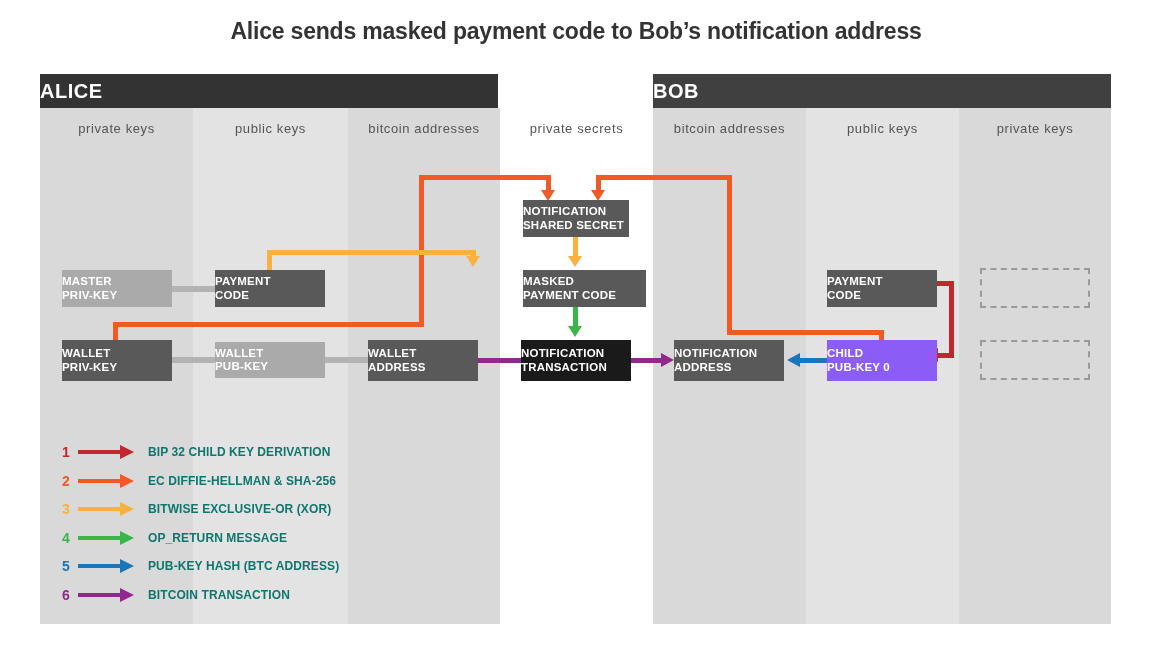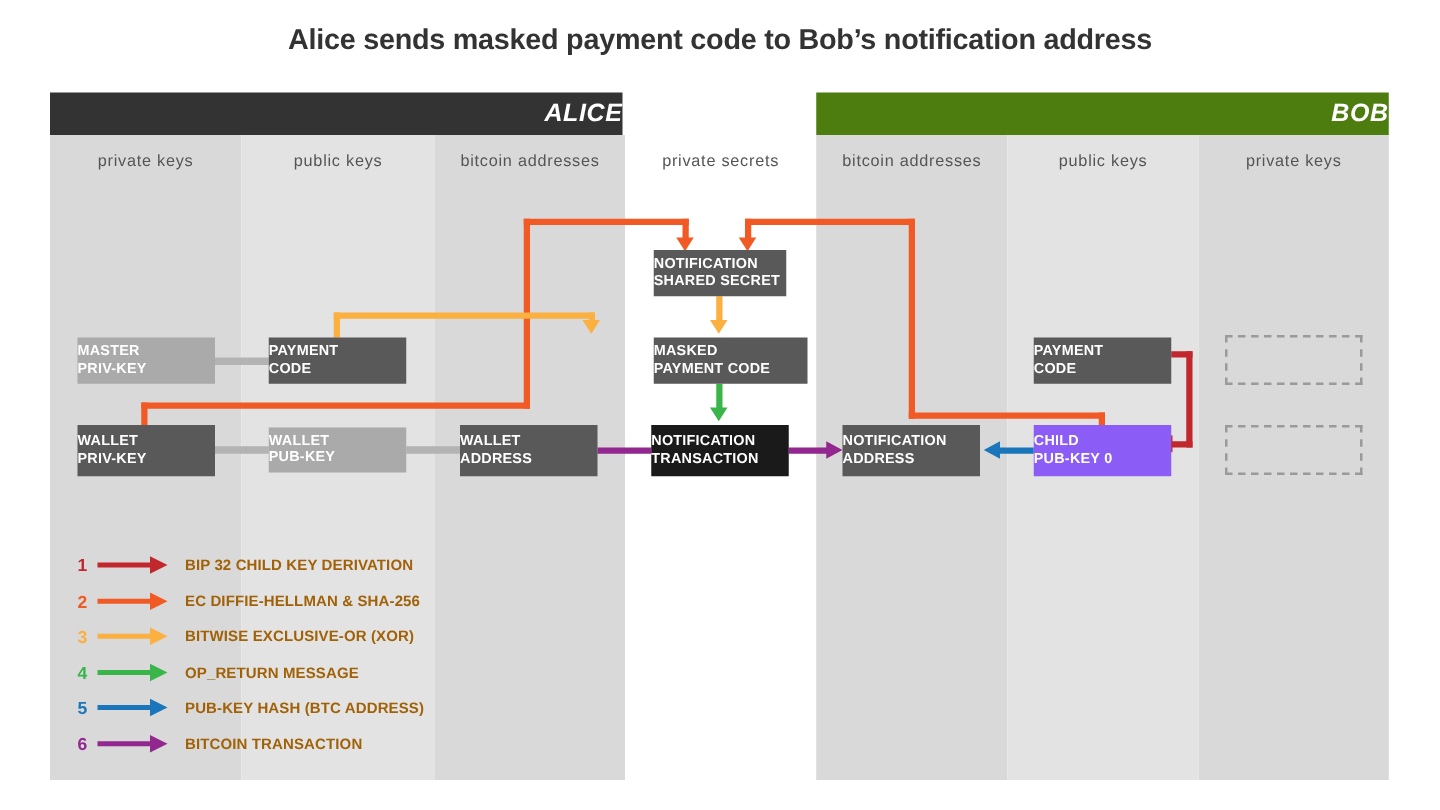--- a/index.html
+++ b/index.html
@@ -33,24 +33,23 @@
     height: 516px;
   }
   
   .party-bar {
     position: absolute;
     top: 74px;
     height: 34px;
     color: #ffffff;
     font-size: 20px;
     font-weight: bold;
-    text-align: right;
+    text-align: left;
     line-height: 34px;
     letter-spacing: 0.5px;
-    font-style: italic;
   }
   
   .col-label {
     position: absolute;
     top: 119px;
     height: 20px;
     line-height: 20px;
     text-align: center;
     font-size: 13px;
     color: #555555;
@@ -121,21 +120,21 @@
   .legend-arrow .head {
     position: absolute;
     left: 42px; top: 0px;
     width: 0; height: 0;
     border-top: 7px solid transparent;
     border-bottom: 7px solid transparent;
   }
   .legend-text {
     font-size: 12px;
     font-weight: bold;
-    color: #a16207;
+    color: #0f766e;
     white-space: nowrap;
     letter-spacing: 0.1px;
   }
 </style>
 </head>
 <body>
 
 <div id="stage">
 
   <div id="title">Alice sends masked payment code to Bob’s notification address</div>
@@ -145,21 +144,21 @@
       <div class="col-band" style="left: 193px; width: 155px; background: rgb(227, 227, 227);"></div>
       <div class="col-band" style="left: 348px; width: 152px; background: rgb(217, 217, 217);"></div>
       <div class="col-band" style="left: 500px; width: 153px; background: rgb(255, 255, 255);"></div>
       <div class="col-band" style="left: 653px; width: 153px; background: rgb(217, 217, 217);"></div>
       <div class="col-band" style="left: 806px; width: 153px; background: rgb(227, 227, 227);"></div>
       <div class="col-band" style="left: 959px; width: 152px; background: rgb(217, 217, 217);"></div>
     </div>
 
   <div id="party-bars">
       <div class="party-bar" style="left: 40px; width: 458px; background: rgb(51, 51, 51);">ALICE</div>
-      <div class="party-bar" style="left: 653px; width: 458px; background: #4d7c0f;">BOB</div>
+      <div class="party-bar" style="left: 653px; width: 458px; background: #404040;">BOB</div>
     </div>
 
   <div id="col-labels">
       <div class="col-label" style="left: 40px; width: 153px;">private keys</div>
       <div class="col-label" style="left: 193px; width: 155px;">public keys</div>
       <div class="col-label" style="left: 348px; width: 152px;">bitcoin addresses</div>
       <div class="col-label" style="left: 500px; width: 153px;">private secrets</div>
       <div class="col-label" style="left: 653px; width: 153px;">bitcoin addresses</div>
       <div class="col-label" style="left: 806px; width: 153px;">public keys</div>
       <div class="col-label" style="left: 959px; width: 152px;">private keys</div>

